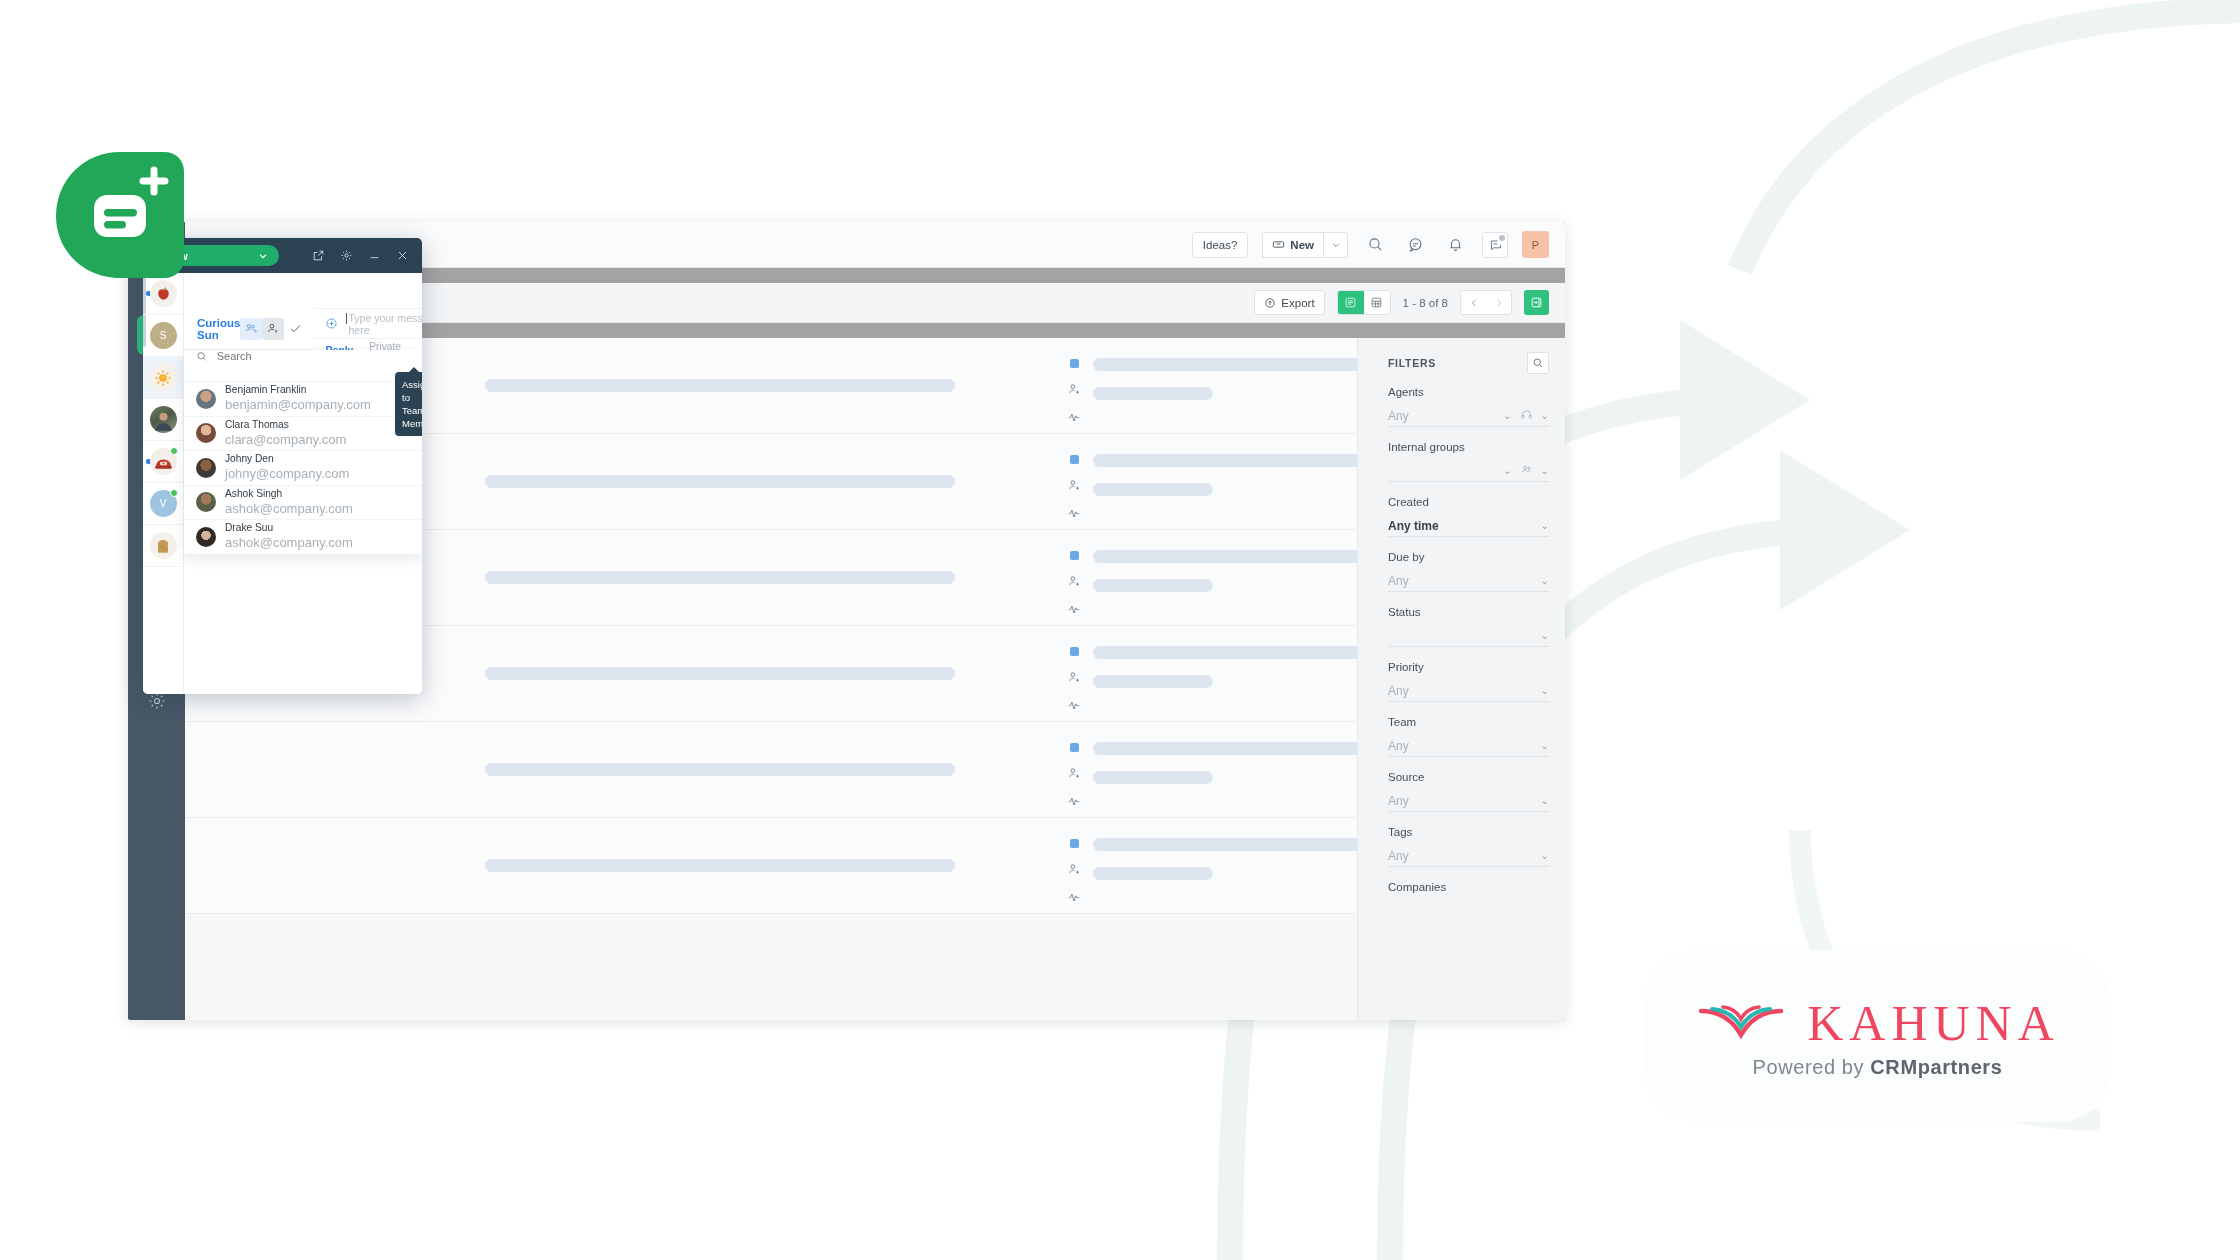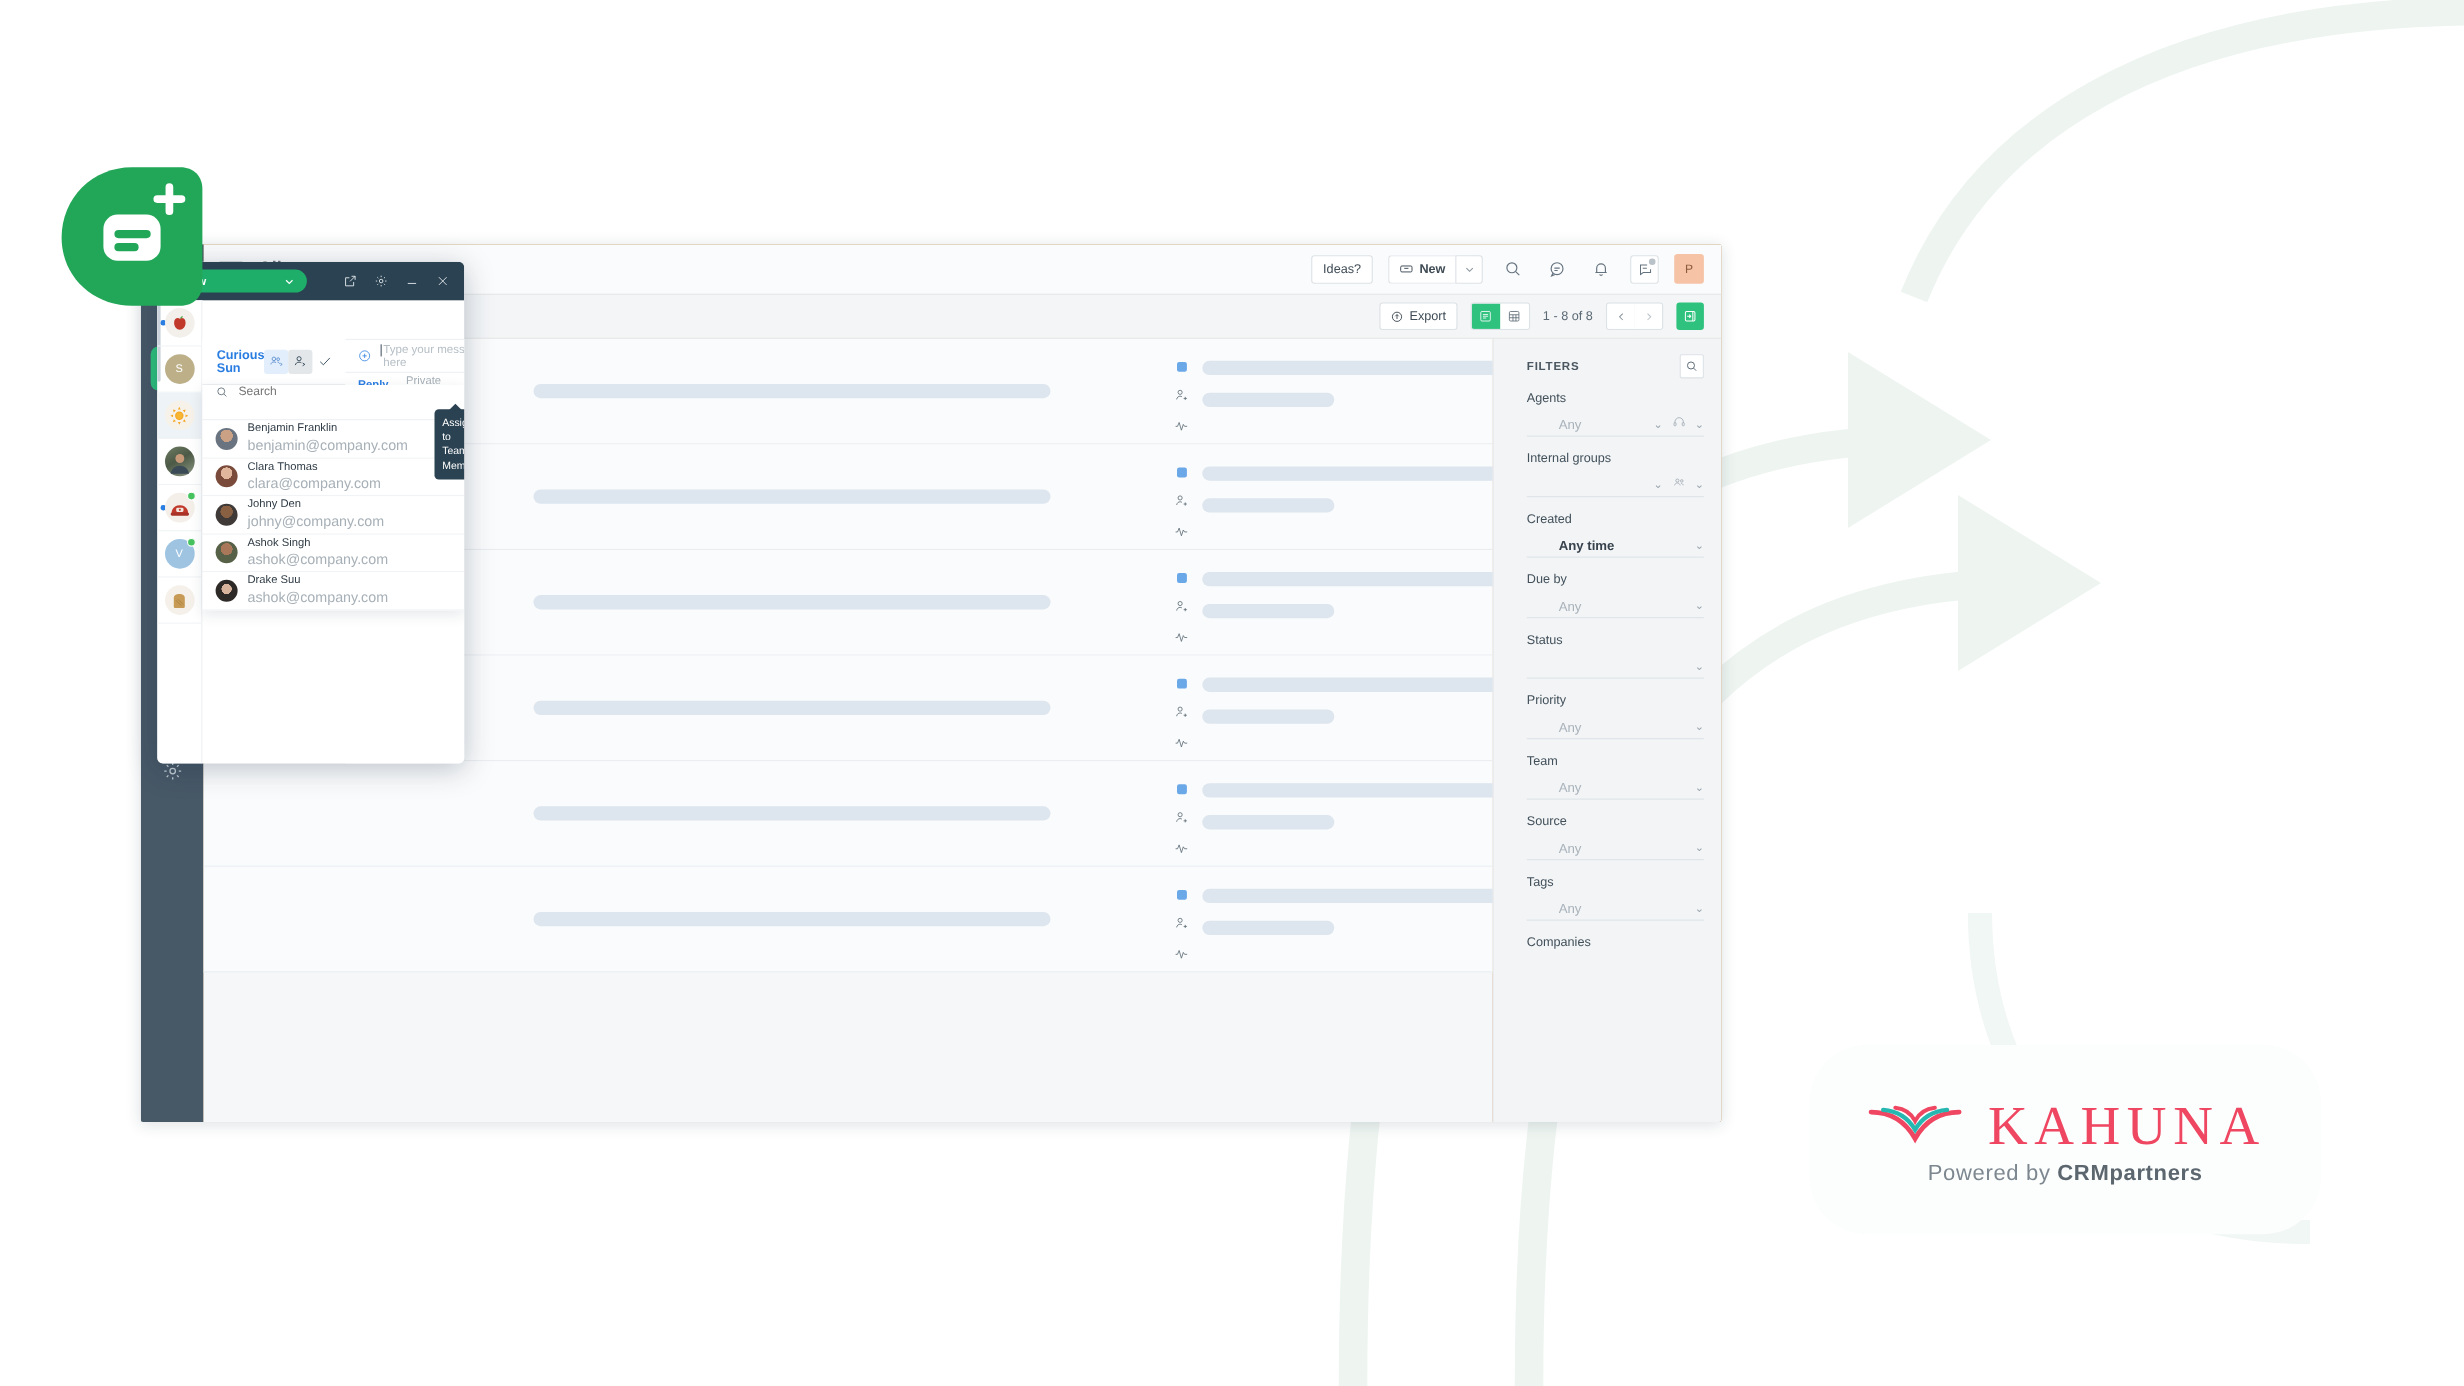--- a/index.html
+++ b/index.html
@@ -23,21 +23,21 @@
   }
   
   .rail { width:57px; background:#475867; flex:0 0 57px; position:relative; }
   .rail-list { padding-top:32px; display:flex; flex-direction:column; align-items:center; gap:21px; }
   .rail-item { width:40px; height:40px; border-radius:7px; display:flex; align-items:center; justify-content:center; }
   .rail-item.active { background:#2ec27e; }
   .rail-item svg { stroke:#c3cdd5; fill:none; stroke-width:1.4; }
   .rail-item.active svg { stroke:#ffffff; stroke-width:1.6; }
 
   
-  .appmain { flex:1; display:flex; flex-direction:column; min-width:0; background:#a16207;}
+  .appmain { flex:1; display:flex; flex-direction:column; min-width:0; background:#a3a3a3;gap:15px;}
 
   
   .topbar { height:46px; background:#fafbfc; border-bottom:1px solid #e6e9ec; display:flex; align-items:center; padding:0 16px 0 14px; gap:14px; }
   .hamburger { width:22px; display:flex; flex-direction:column; gap:3px; cursor:pointer;}
   .hamburger i { display:block; height:2.4px; background:#40505e; border-radius:2px; }
   .hamburger i:nth-child(1){ width:22px;} .hamburger i:nth-child(2){ width:16px;} .hamburger i:nth-child(3){ width:11px;}
   .page-title { font-size:16.5px; font-weight:700; color:#37424c; letter-spacing:.1px; }
   .top-spacer { flex:1; }
   .tb-btn { height:26px; border:1px solid #dde2e6; background:#fff; border-radius:3px; display:flex; align-items:center; padding:0 10px; font-size:11.5px; color:#3f4b55; cursor:pointer; }
   .newgrp { display:flex; height:26px; }
@@ -84,21 +84,21 @@
   .metacol-txt { display:flex; flex-direction:column; gap:16px; padding-top:1px;}
 
   
   .filters { width:208px; flex:0 0 208px; background:#f2f4f6; border-left:1px solid #e6e9ec; padding:14px 16px 0 30px; overflow:hidden;}
   .fhead { display:flex; align-items:center; justify-content:space-between; margin-bottom:12px;}
   .fhead span { font-size:10.5px; font-weight:700; color:#4a5760; letter-spacing:.7px; }
   .fsearch { width:22px; height:22px; border:1px solid #dde2e6; background:#fff; border-radius:2px; display:flex; align-items:center; justify-content:center; cursor:pointer;}
   .fgroup { margin-bottom:14px; }
   .flabel { font-size:11.5px; color:#42505a; margin-bottom:7px; }
   .fctrl { height:22px; border-bottom:1px solid #dfe4e8; display:flex; align-items:center; }
-  .fval { font-size:12px; color:#a9b2ba; flex:1;margin-left:29px;}
+  .fval { font-size:12px; color:#a9b2ba; flex:1;}
   .fval.strong { color:#37424c; font-weight:700; }
   .fchev { color:#9aa5ad; font-size:10px; margin-left:4px;}
   .fico { margin:0 4px 0 8px; }
   .fico svg { stroke:#9aa5ad; fill:none; stroke-width:1.3;}
 
   
   .chat {
     position:absolute; left:143px; top:238px; width:279px; height:456px;
     background:#fff; border-radius:5px; box-shadow:0 5px 26px rgba(20,40,60,.26);
     overflow:hidden; display:flex; flex-direction:column;

